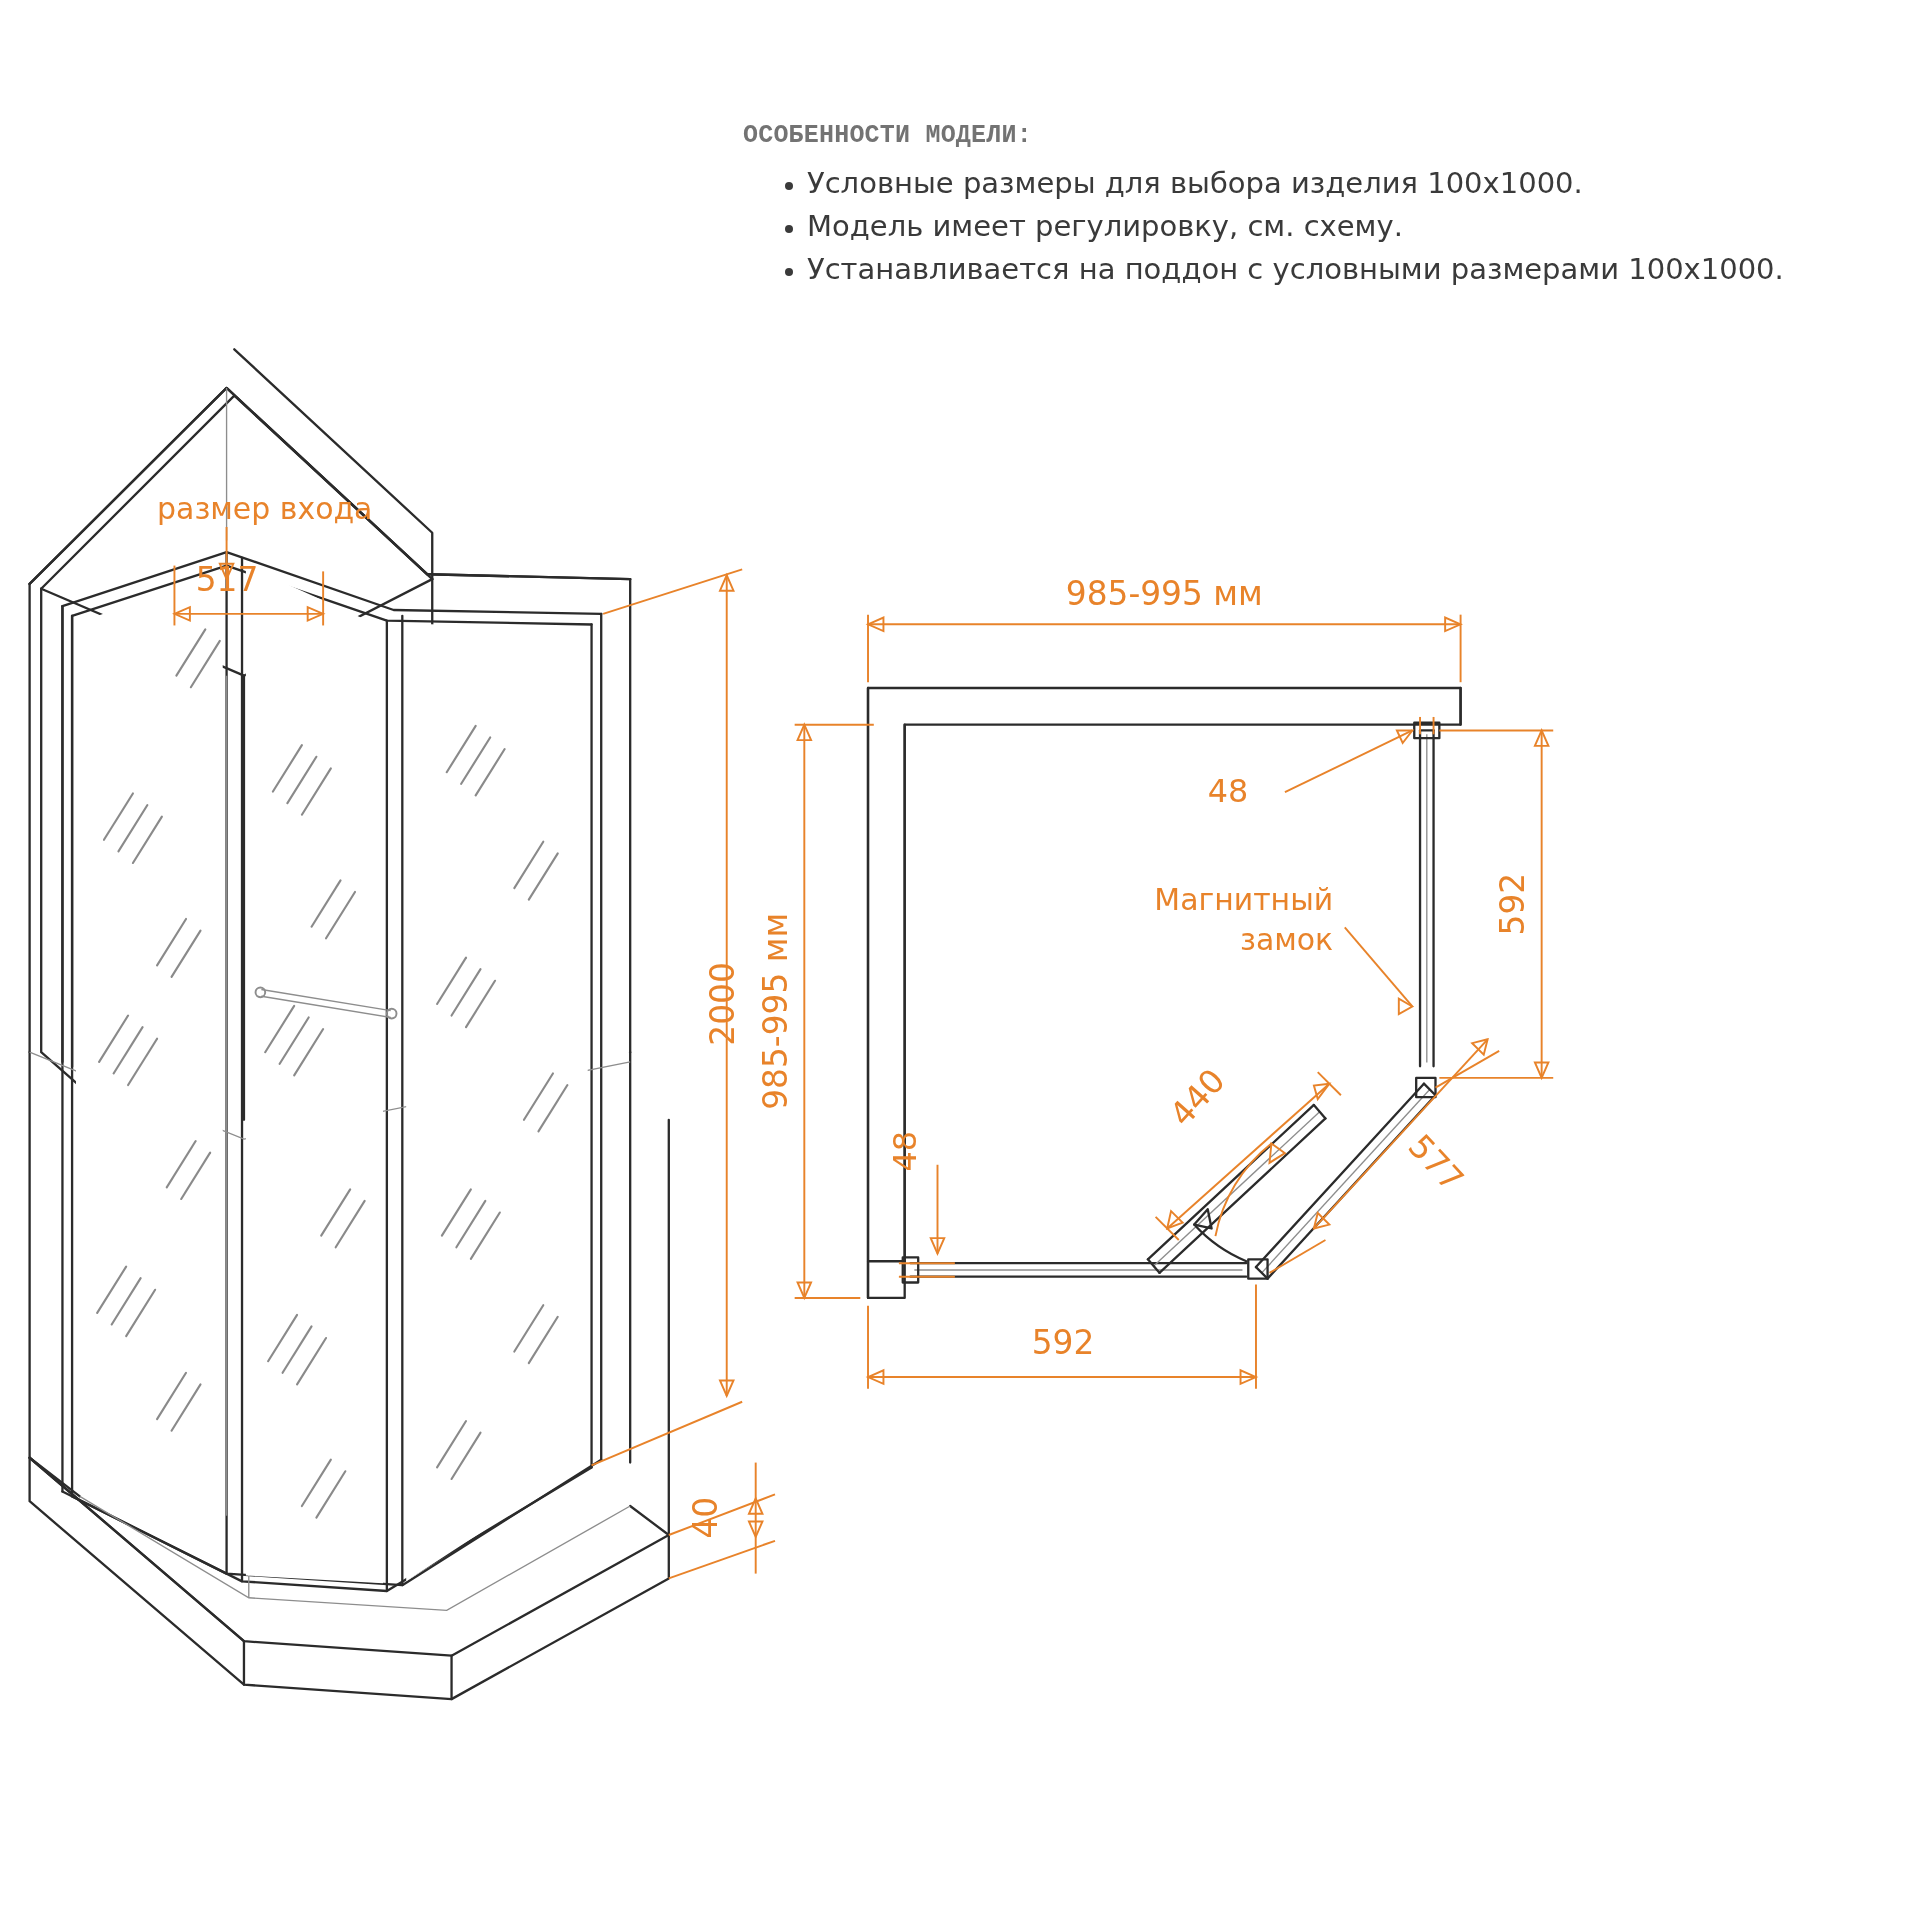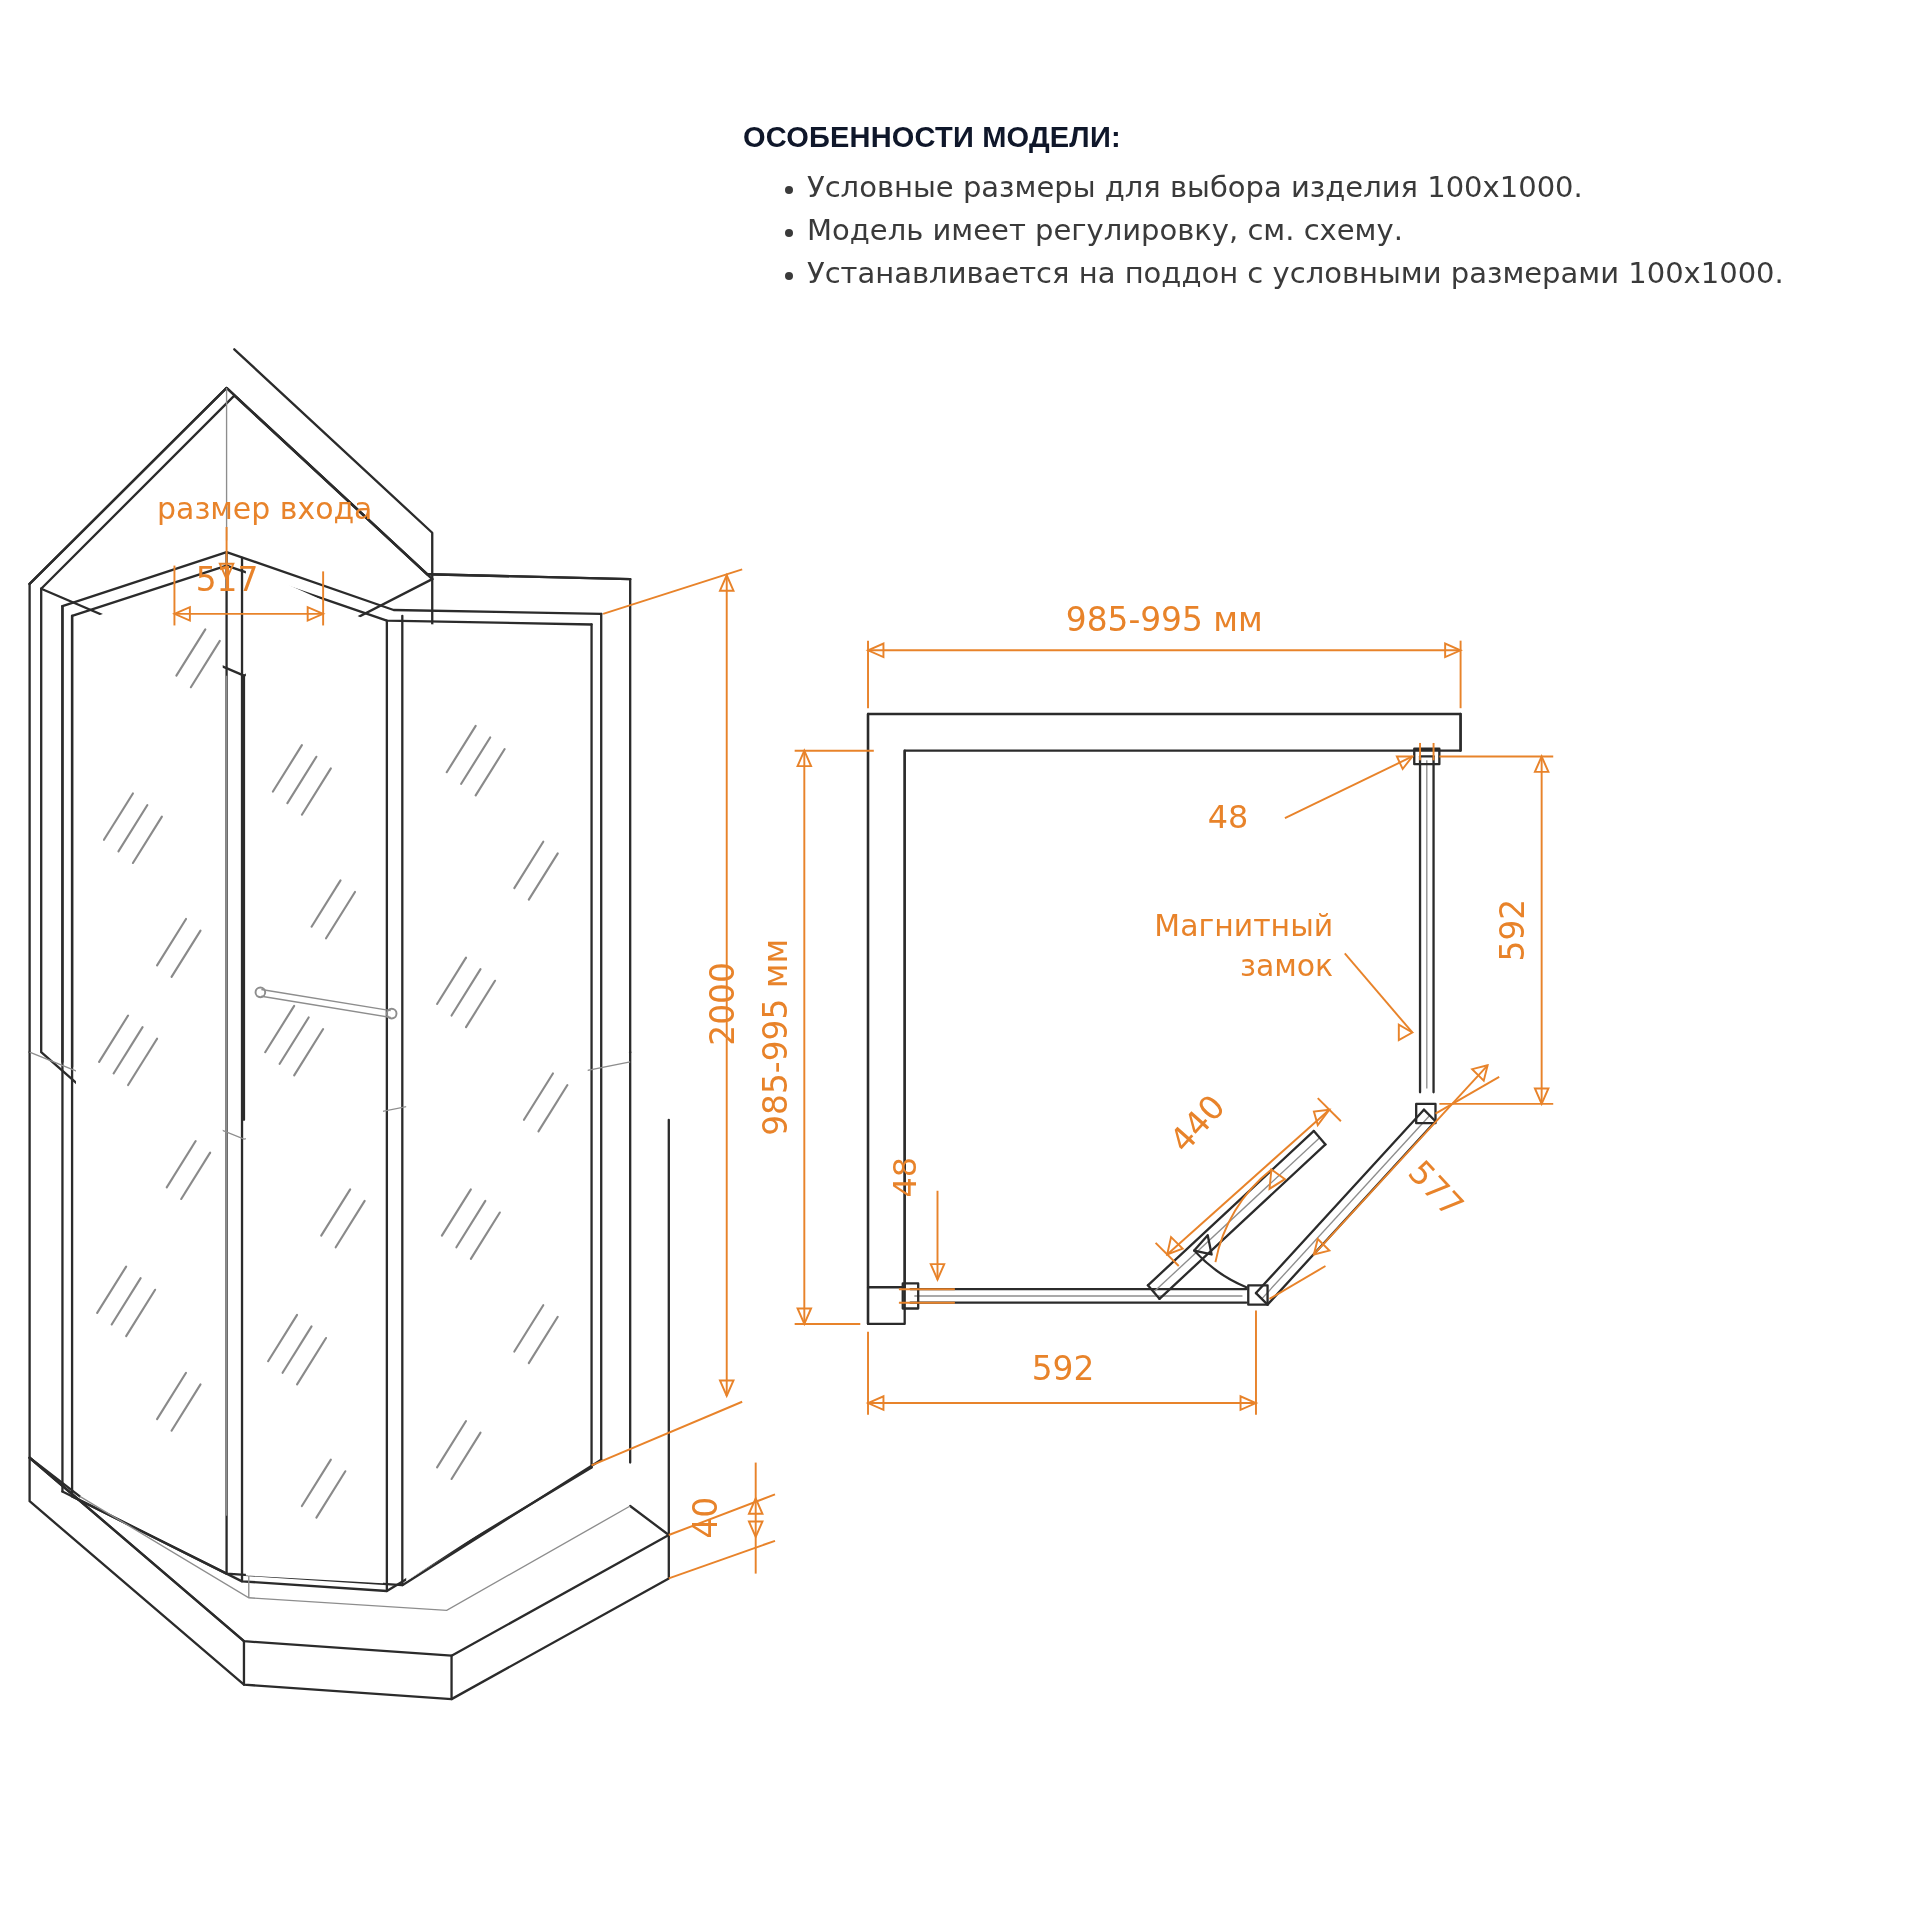--- a/index.html
+++ b/index.html
@@ -1,32 +1,32 @@
 <!DOCTYPE html>
 <html><head>
 <meta charset="utf-8">
 <style>
   html,body{margin:0;padding:0;background:#ffffff;}
   body{width:1931px;height:1931px;position:relative;font-family:"DejaVu Sans",sans-serif;overflow:hidden;}
   .root{position:absolute;left:0;top:0;width:1931px;height:1931px;}
 
   
   .features{position:absolute;left:743px;top:121px;width:1120px;}
-  .features h2{margin:0 0 13.5px 0;font-size:29px;font-weight:bold;color:#0f172a;letter-spacing:0.2px;font-family:Liberation Sans, sans-serif;}
+  .features h2{margin:0 0 13.5px 0;font-size:25px;font-weight:bold;color:#737373;letter-spacing:0.2px;font-family:Liberation Mono, monospace;}
   .features ul{margin:8px;padding-left:56px;list-style:disc;}
   .features li{font-size:29px;line-height:1.36;color:#3a3a3a;margin-bottom:3.9px;font-family:"DejaVu Sans",sans-serif;}
   .features li::marker{color:#3a3a3a;font-size:25px;}
 
   
   .footnote{position:absolute;left:0;top:1791px;width:1931px;text-align:center;font-size:26px;color:#3a3a3a;font-family:"DejaVu Sans",sans-serif;}
 
   
   svg{position:absolute;left:0;top:0;overflow:visible;}
   .iso-wrap{position:absolute;left:12px;top:386px;width:966px;height:1429px;}
-  .plan-wrap{position:absolute;left:966px;top:714px;width:966px;height:1023px;}
+  .plan-wrap{position:absolute;left:966px;top:688px;width:966px;height:1023px;}
 
   .ln{fill:none;stroke:#2b2b2b;stroke-width:2.4;stroke-linejoin:round;stroke-linecap:round;}
   .ln-light{fill:none;stroke:#8d8d8d;stroke-width:1.4;}
   .glass{fill:#ffffff;}
   .hatch{stroke:#8a8a8a;stroke-width:2.2;fill:none;stroke-linecap:round;}
   .dim{fill:none;stroke:#E8832A;stroke-width:2;}
   .dimtxt{fill:#E8832A;font-family:"DejaVu Sans",sans-serif;font-size:33px;}
   .dimtxt.b{font-size:34px;}
   .lbl{fill:#E8832A;font-family:"DejaVu Sans",sans-serif;font-size:31px;}
 </style>

